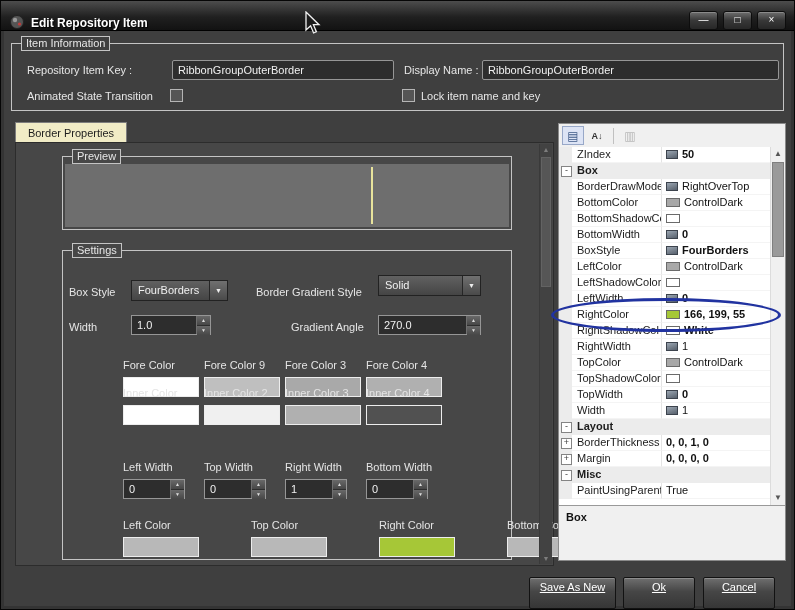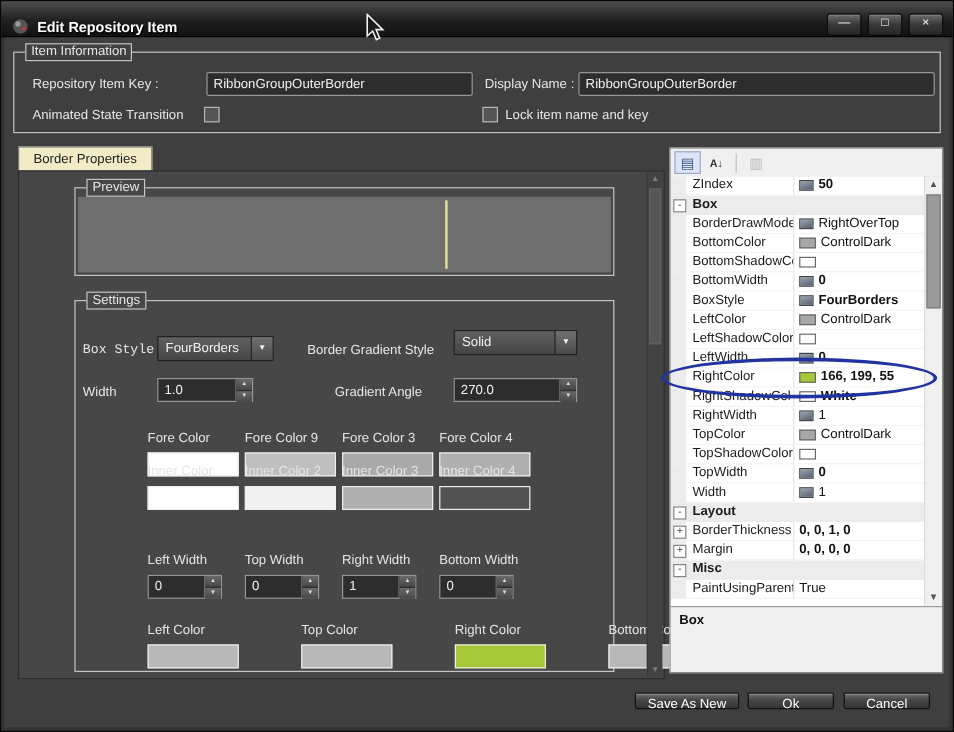--- a/index.html
+++ b/index.html
@@ -60,21 +60,21 @@
   .pg-value.b{font-weight:bold;}
   .pg-expander{position:absolute;left:2px;top:3px;width:9px;height:9px;background:#fff;border:1px solid #848484;font-size:9px;line-height:7px;text-align:center;color:#444;font-weight:normal;box-sizing:content-box;}
   .pg-swatch{width:14px;height:9px;border:1px solid #6a6a6a;margin-right:4px;flex:0 0 14px;box-sizing:border-box;}
   .pg-vicon{width:12px;height:9px;margin-right:4px;flex:0 0 12px;background:linear-gradient(160deg,#9ba6b2,#57606c);border:1px solid #3c434d;box-sizing:border-box;}
   .pg-scroll{position:absolute;top:23px;right:0;bottom:55px;width:15px;background:#f0f0f0;border-left:1px solid #dcdcdc;box-sizing:border-box;}
   .pg-scroll .sarr{position:absolute;left:0;right:0;height:14px;text-align:center;font-size:8px;color:#555;line-height:14px;}
   .pg-scroll .sthumb{position:absolute;left:1px;right:1px;top:15px;height:95px;background:#9a9a9a;border:1px solid #7f7f7f;box-sizing:border-box;}
   .pg-desc{position:absolute;left:0;right:0;bottom:0;height:55px;background:#f0f0f0;border-top:1px solid #999;padding:5px 7px;box-sizing:border-box;}
   .pg-desc .dtitle{font-weight:bold;color:#111;}
   
-  .btn{position:absolute;height:14px;background:linear-gradient(#6f6f6f,#464646 45%,#363636);border:1px solid #121212;border-radius:2px;color:#fff;text-align:center;line-height:19px;box-shadow:inset 0 1px 0 #8d8d8d;box-sizing:border-box;}
+  .btn{position:absolute;height:32px;background:linear-gradient(#6f6f6f,#464646 45%,#363636);border:1px solid #121212;border-radius:2px;color:#fff;text-align:center;line-height:19px;text-decoration:underline;box-shadow:inset 0 1px 0 #8d8d8d;box-sizing:border-box;}
   
   .annotation-ellipse{position:absolute;left:550px;top:297px;width:230px;height:34px;border:3px solid #2133a0;border-radius:50%;z-index:50;pointer-events:none;box-sizing:border-box;}
   .cursor{position:absolute;left:303px;top:10px;z-index:60;pointer-events:none;}
 </style>
 </head>
 <body>
 
 <div class="win">
 
   <div class="titlebar">
@@ -110,21 +110,21 @@
     <div class="group" style="left:46px;top:13px;width:450px;height:74px;">
       <div class="preview-canvas">
         <div class="preview-line" style="background: rgb(232, 227, 156);"></div>
       </div>
       <div class="group-label on-panel">Preview</div>
     </div>
 
     <div class="group" style="left:46px;top:107px;width:450px;height:310px;">
       <div class="group-label on-panel">Settings</div>
 
-      <div class="lbl" style="left:6px;top:35px;font-family:Liberation Mono, monospace;">Box Style</div>
+      <div class="lbl" style="left:6px;top:35px;">Box Style</div>
       <div class="combo" style="left:68px;top:29px;width:97px;">
         <span class="ctxt">FourBorders</span>
         <span class="cdd">▼</span>
       </div>
 
       <div class="lbl" style="left:193px;top:35px;">Border Gradient Style</div>
       <div class="combo" style="left:315px;top:24px;width:103px;">
         <span class="ctxt">Solid</span>
         <span class="cdd">▼</span>
       </div>
@@ -133,21 +133,21 @@
       <div class="abs" style="left:68px;top:64px;">
           <div class="numeric-f" style="width: 80px;">
             <span class="nval">1.0</span>
             <span class="nspin">
               <span>▲</span>
               <span>▼</span>
             </span>
           </div>
         </div>
 
-      <div class="lbl" style="left:216px;top:70px;">Gradient Angle</div>
+      <div class="lbl" style="left:228px;top:70px;">Gradient Angle</div>
       <div class="abs" style="left:315px;top:64px;border-radius:10px;">
           <div class="numeric-f" style="width: 103px;">
             <span class="nval">270.0</span>
             <span class="nspin">
               <span>▲</span>
               <span>▼</span>
             </span>
           </div>
         </div>
 

